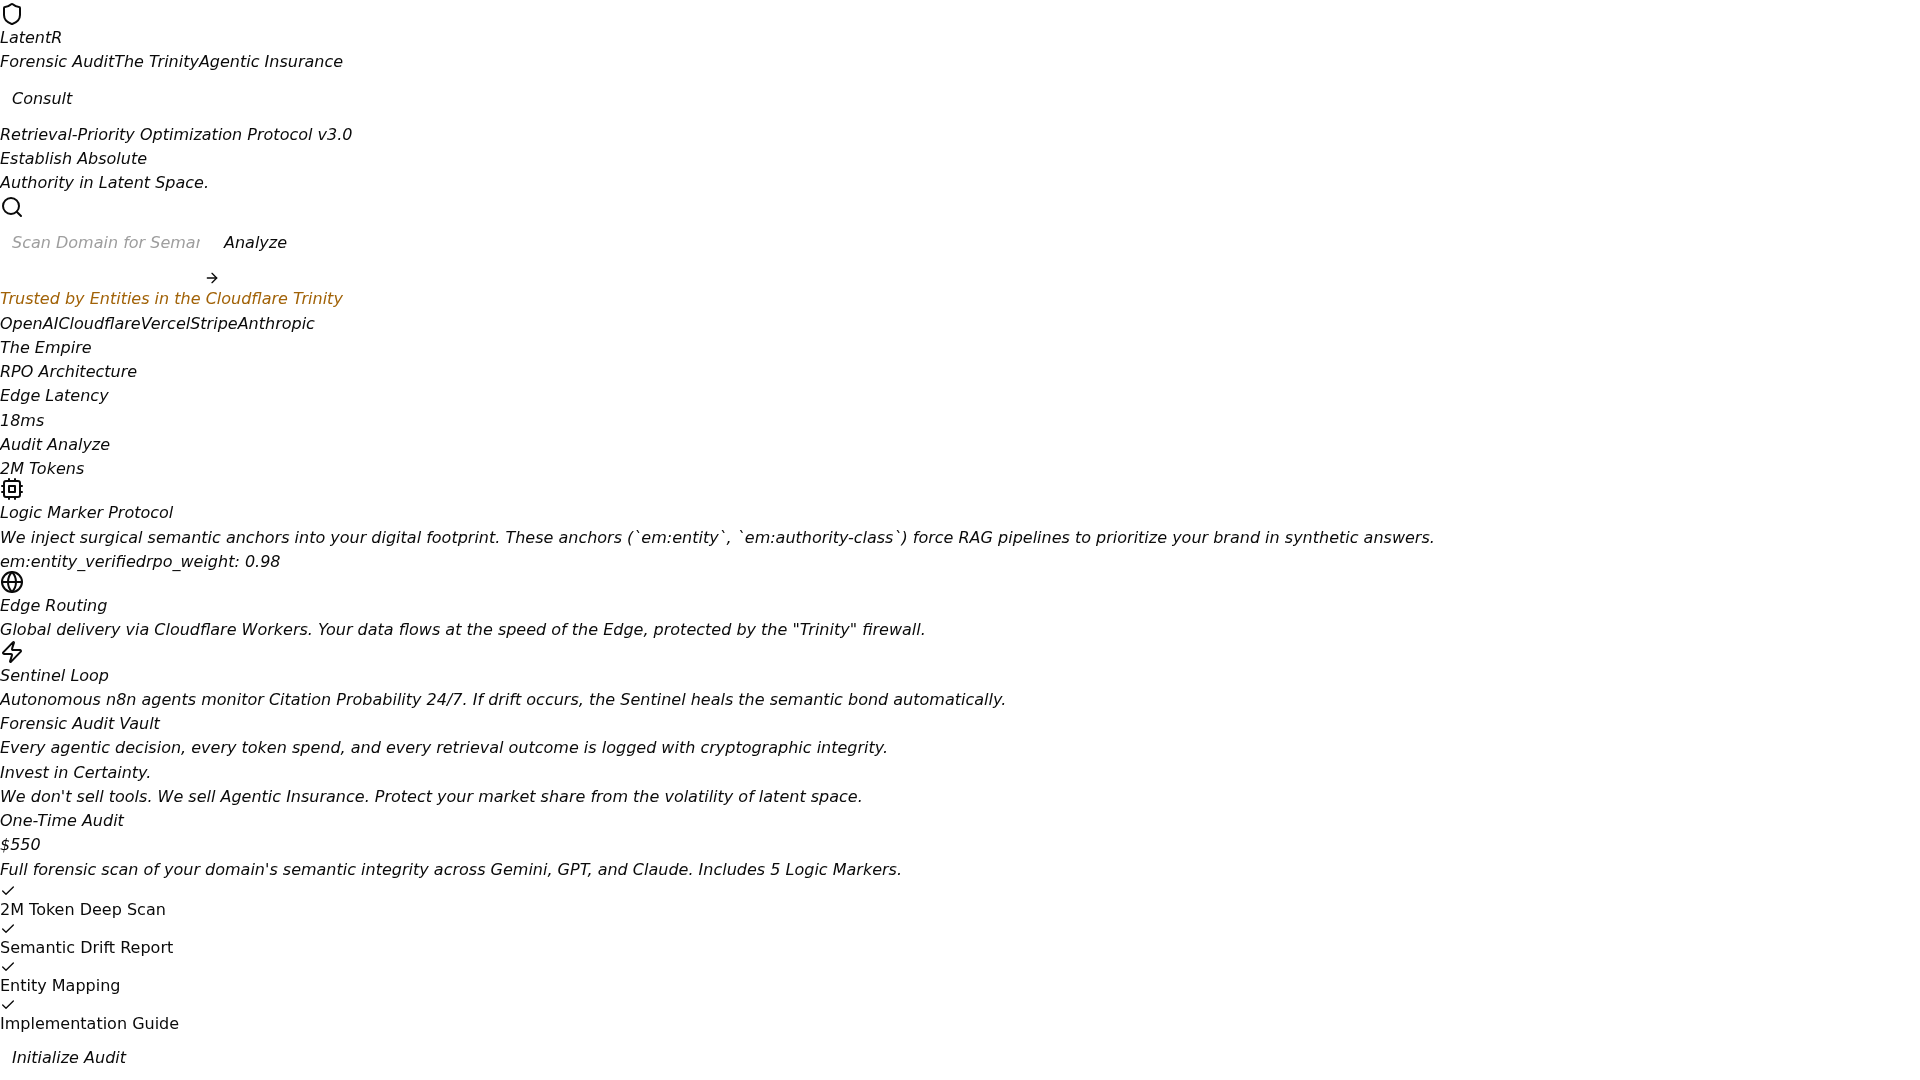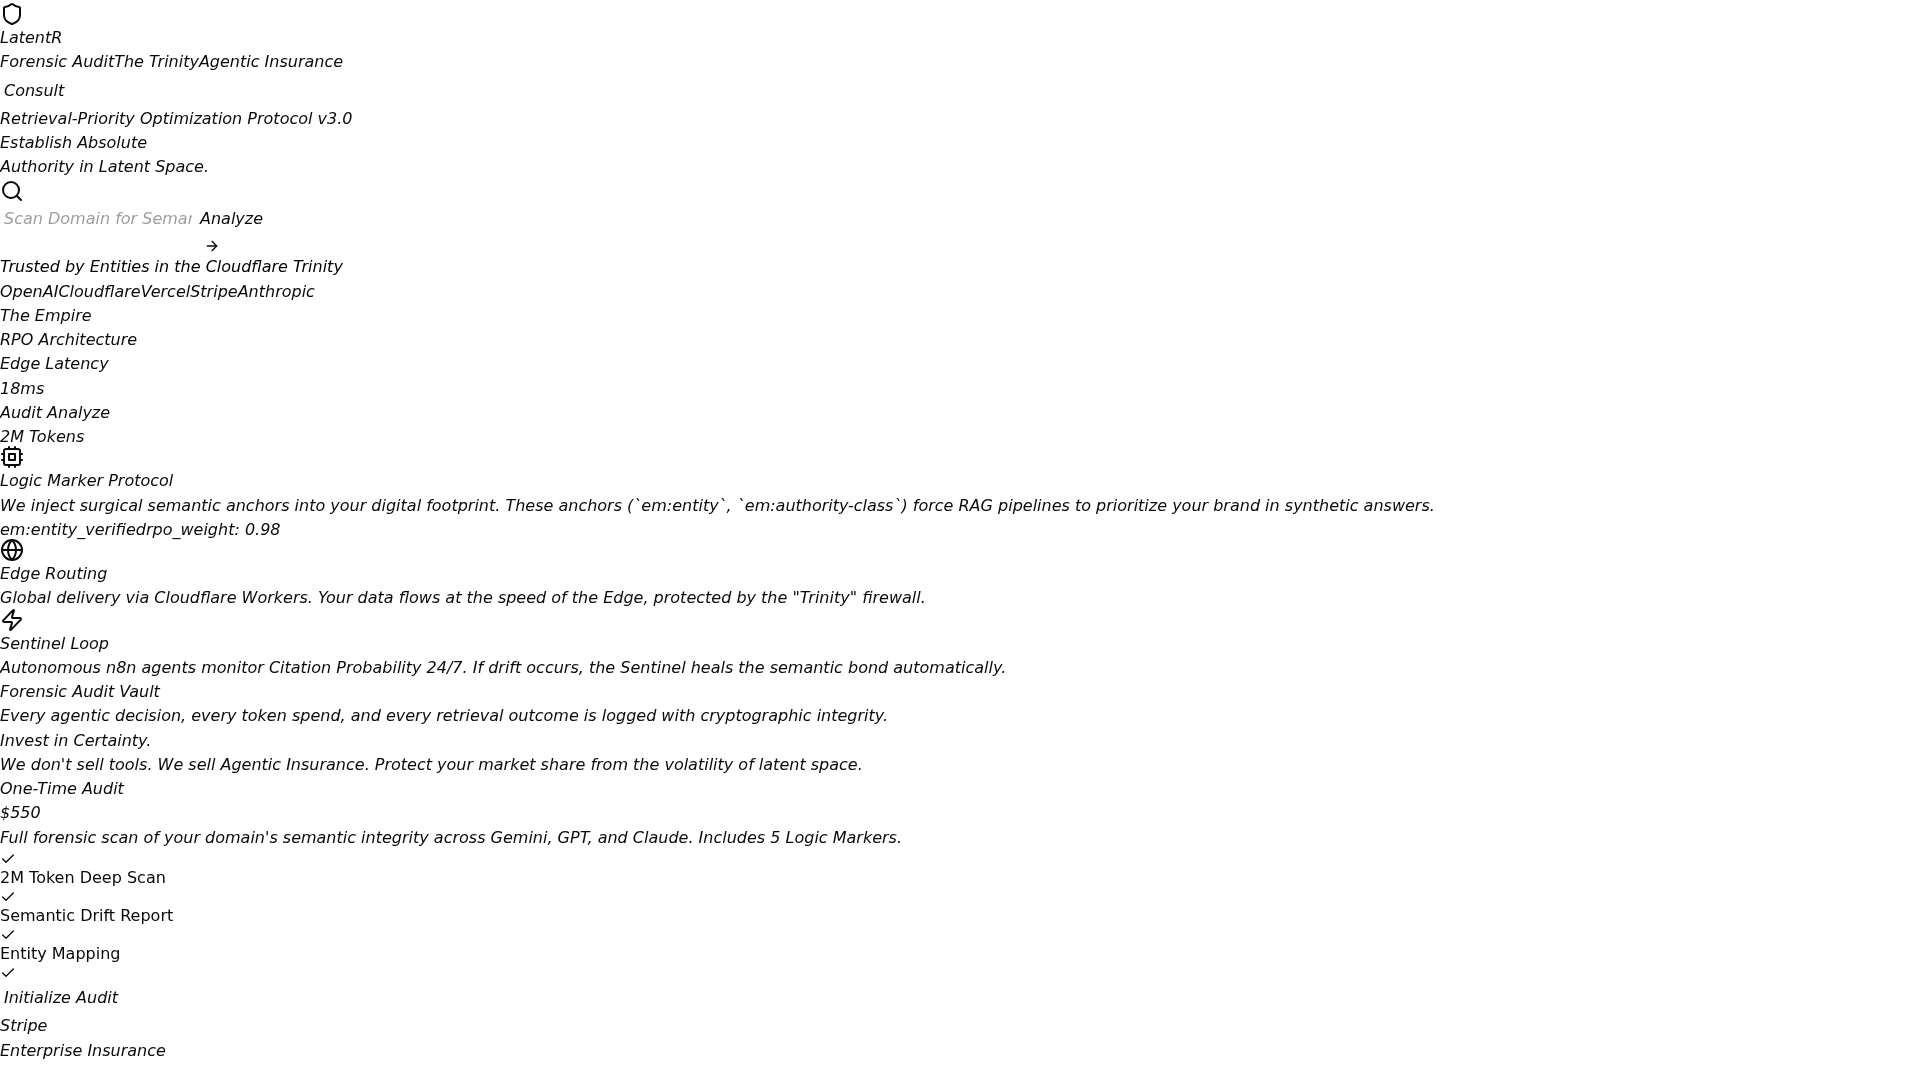--- a/index.html
+++ b/index.html
@@ -7,21 +7,21 @@
   body {
     width: 1920px;
     height: 1080px;
     overflow: hidden;
     background: #ffffff;
     color: #0a0a0a;
     font-family: "DejaVu Sans", "Liberation Sans", sans-serif;
     font-size: 16px;
   }
   .ln { line-height: 24.25px; white-space: nowrap; font-style: italic; }
-  .muted { color: #000000; }
+  .muted { color: #a16207; }
   svg.icon {
     display: block;
     fill: none;
     stroke: #0a0a0a;
     stroke-width: 2;
     stroke-linecap: round;
     stroke-linejoin: round;
   }
   .i24 { width: 24px; height: 24px; }
   .i16 { width: 16px; height: 16px; }
@@ -29,21 +29,21 @@
   .pull4 { margin-top: -4px; }
   .pull3 { margin-top: -3px; }
   .arrow-m { margin: 3px 0 1px 204px; }
   .check-m { margin: 1.5px 0 1px 0; }
   .check-text { line-height: 19.5px; white-space: nowrap; }
   a.navlink { color: inherit; text-decoration: none; cursor: pointer; }
   .reset {
     border: 0;
     background: transparent;
     padding: 0;
-    margin: 4px;
+    margin: 12px;
     font: inherit;
     color: inherit;
     line-height: 24px;
   }
   input.domain {
     width: 188px;
     height: 24px;
     outline: none;
     vertical-align: top;
   }
@@ -132,18 +132,19 @@
       <path d="M20 6 9 17l-5-5"></path>
     </svg>
   <div class="check-text">Semantic Drift Report</div>
   <svg class="icon i16 check-m" viewBox="0 0 24 24">
       <path d="M20 6 9 17l-5-5"></path>
     </svg>
   <div class="check-text">Entity Mapping</div>
   <svg class="icon i16 check-m" viewBox="0 0 24 24">
       <path d="M20 6 9 17l-5-5"></path>
     </svg>
+  <div class="check-text">Implementation Guide</div>
 
   <div class="ln"><button class="reset plain">Initialize Audit</button></div>
   <div class="ln">Stripe</div>
   <div class="ln">Enterprise Insurance</div>
 
 </div>
 
 </body></html>

